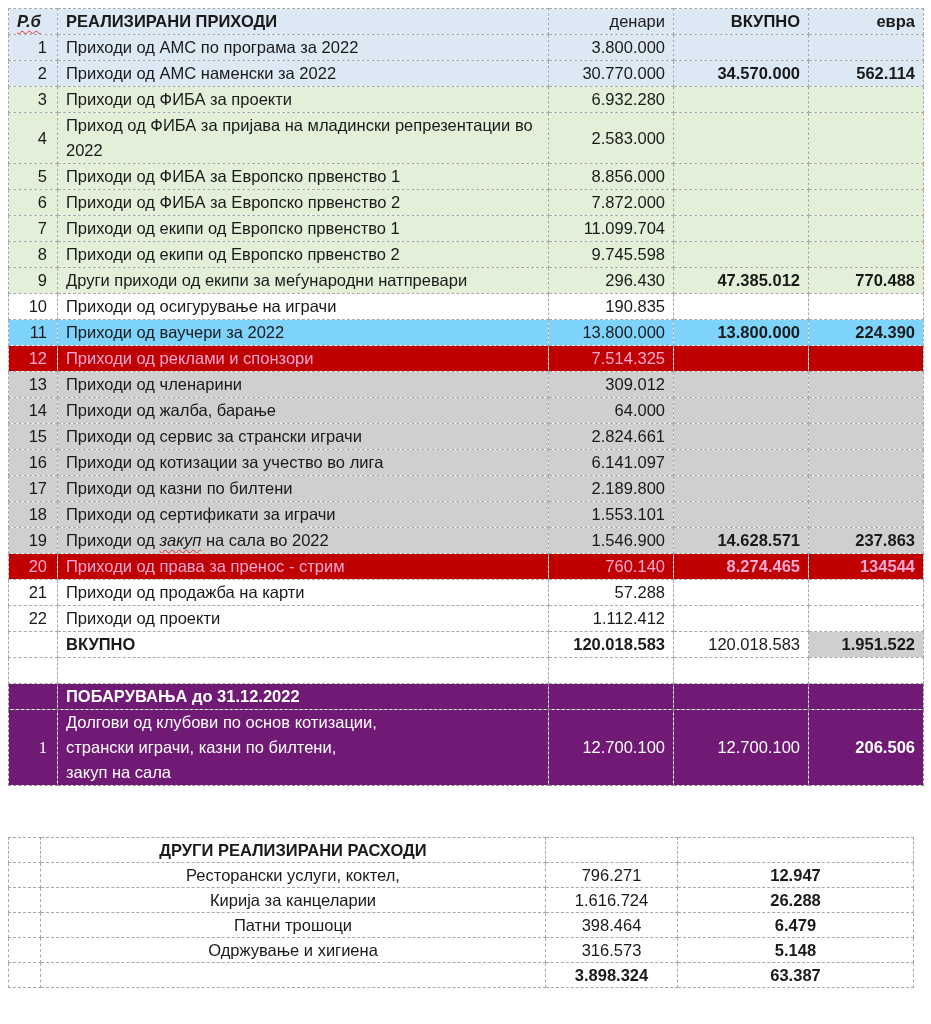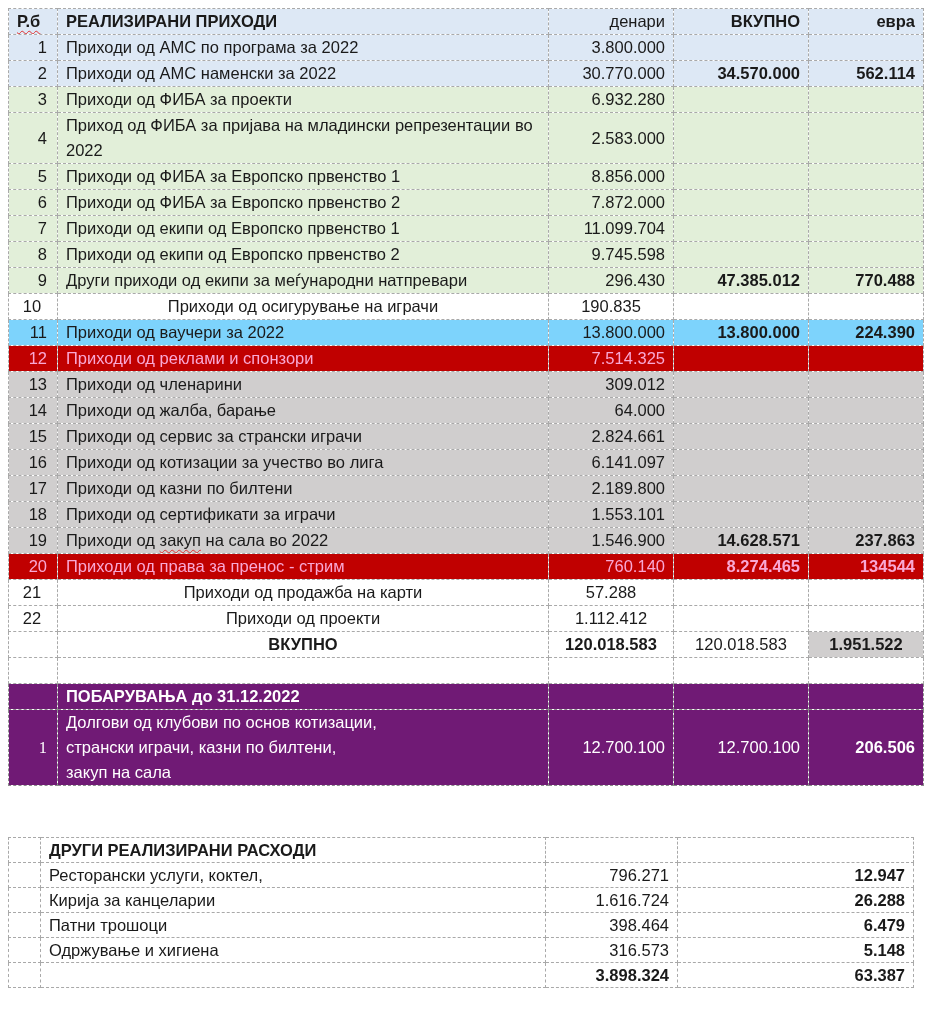--- a/index.html
+++ b/index.html
@@ -9,30 +9,30 @@
   td { border: 1px dashed #a9a9a9; padding: 0 8px; font-size: 16.5px; line-height: 25px;
        white-space: nowrap; overflow: hidden; }
   .t1 { left: 8px; top: 8px; width: 915px; }
   .t1 td { height: 25px; }
   .num { text-align: right; }
   .idx { text-align: right; padding-right: 10px; }
   .b { font-weight: bold; }
   .wrap { white-space: normal; line-height: 25px; }
   .blue td { background: #dde8f5; }
   .green td { background: #e2efd9; }
-  .white td { background: #ffffff; text-align: center; }
+  .white td { background: #ffffff; }
   .yellow td { background: #7dd3fc; }
   .red td { background: #c00000; color: #f9a8d4; }
   .gray td { background: #d0cece; margin-top: 24px; }
   .black td { background: #701a75; color: #ffffff; border-color: #8a8a8a; }
   .cellgray { background: #d0cece !important; }
   .serif { font-family: "Liberation Serif", serif; }
-  .spell { text-decoration: underline wavy #e03030; text-decoration-thickness: 1px; text-underline-offset: 3px; }
+  .spell { text-decoration: underline wavy #e03030; text-decoration-thickness: 1px; text-underline-offset: 3px; font-style: italic; }
   .t2 { left: 8px; top: 837px; width: 905px; }
-  .t2 td { height: 24px; line-height: 24px; }
+  .t2 td { height: 24px; line-height: 24px; text-align: center; }
 </style>
 </head>
 <body>
 
 <table class="t1">
   <colgroup>
     <col style="width:49px">
       <col style="width:491px">
       <col style="width:125px">
       <col style="width:135px">

